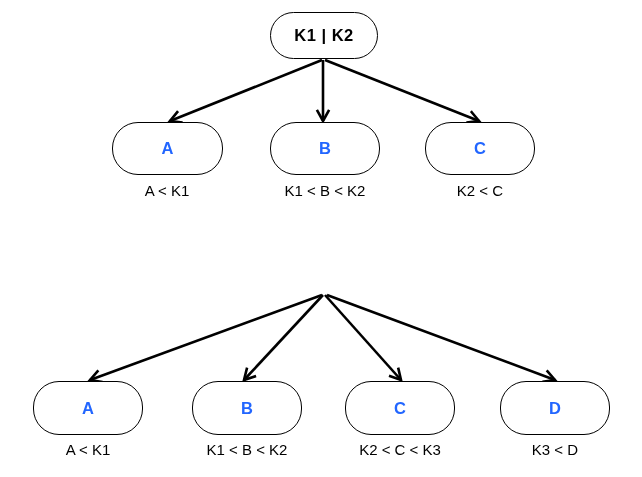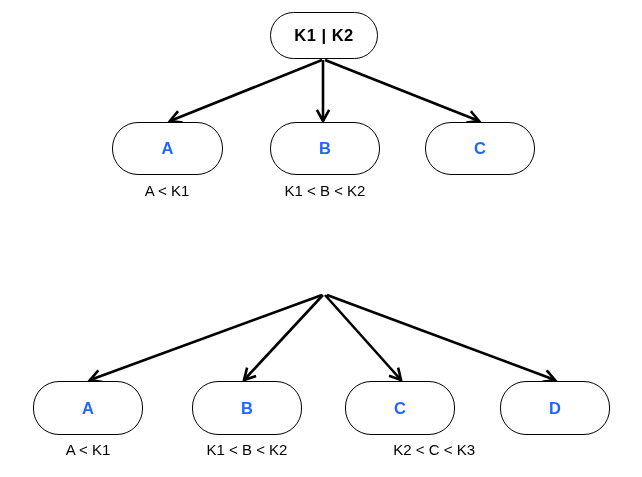--- a/index.html
+++ b/index.html
@@ -54,21 +54,21 @@
   .t1-cond-b{left:250px;top:182px;}
   .t1-cond-c{left:405px;top:182px;}
   
   .t2-root{left:267px;top:243px;width:113px;height:50px;}
   .t2-a{left:33px;top:381px;width:110px;height:54px;}
   .t2-b{left:192px;top:381px;width:110px;height:54px;}
   .t2-c{left:345px;top:381px;width:110px;height:54px;}
   .t2-d{left:500px;top:381px;width:110px;height:54px;}
   .t2-cond-a{left:13px;top:441px;}
   .t2-cond-b{left:172px;top:441px;}
-  .t2-cond-c{left:325px;top:441px;text-align:right;}
+  .t2-cond-c{left:325px;top:441px;}
   .t2-cond-d{left:480px;top:441px;}
 </style>
 </head>
 <body>
 
 <div class="canvas">
 
   <svg class="arrows" viewBox="0 0 642 477" xmlns="http://www.w3.org/2000/svg">
     <defs>
       <marker id="vee" markerUnits="userSpaceOnUse" markerWidth="16" markerHeight="16" viewBox="0 0 16 16" refX="13" refY="8" orient="auto">
@@ -95,32 +95,34 @@
   </div>
   <div class="node child-node t1-b">
     <span class="letter">B</span>
   </div>
   <div class="node child-node t1-c">
     <span class="letter">C</span>
   </div>
 
   <div class="cond t1-cond-a">A &lt; K1</div>
   <div class="cond t1-cond-b">K1 &lt; B &lt; K2</div>
+  <div class="cond t1-cond-c">K2 &lt; C</div>
 
 
   <div class="node child-node t2-a">
     <span class="letter">A</span>
   </div>
   <div class="node child-node t2-b">
     <span class="letter">B</span>
   </div>
   <div class="node child-node t2-c">
     <span class="letter">C</span>
   </div>
   <div class="node child-node t2-d">
     <span class="letter">D</span>
   </div>
 
   <div class="cond t2-cond-a">A &lt; K1</div>
   <div class="cond t2-cond-b">K1 &lt; B &lt; K2</div>
   <div class="cond t2-cond-c">K2 &lt; C &lt; K3</div>
+  <div class="cond t2-cond-d">K3 &lt; D</div>
 
 </div>
 
 </body></html>

